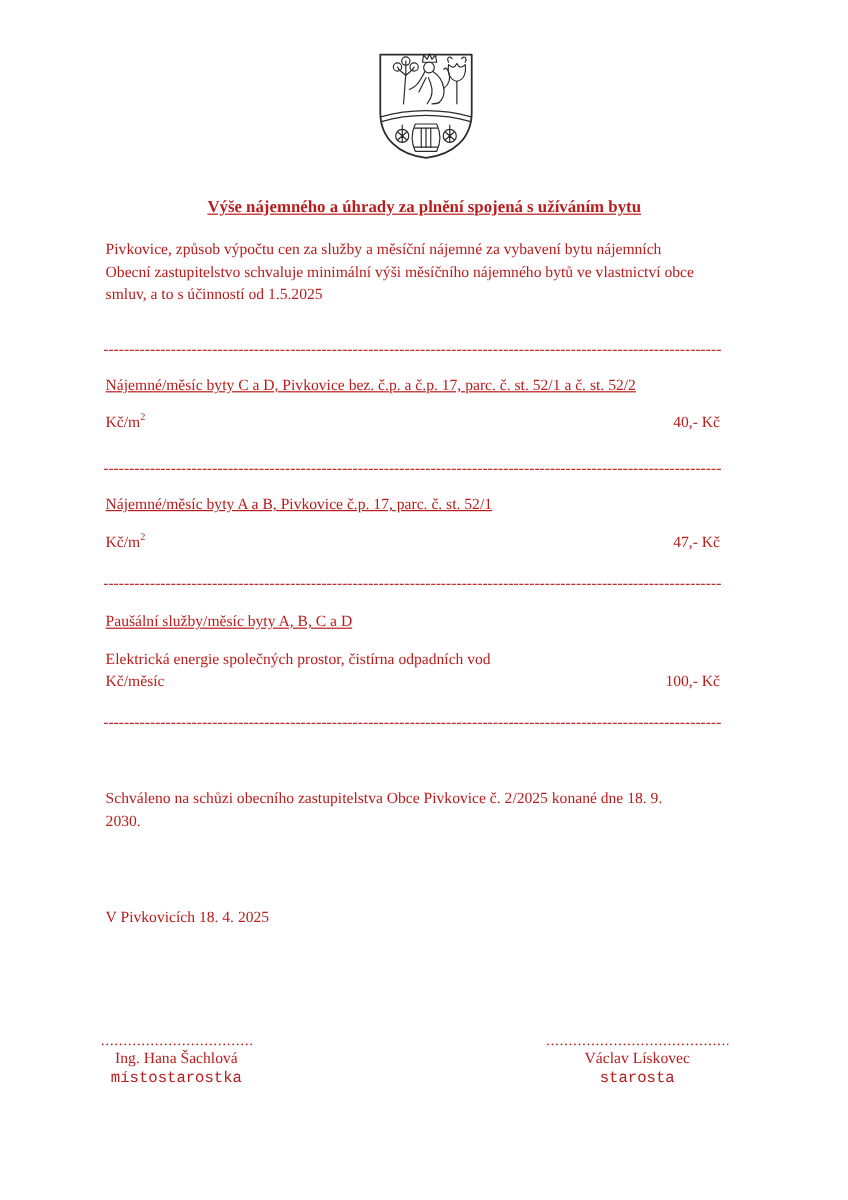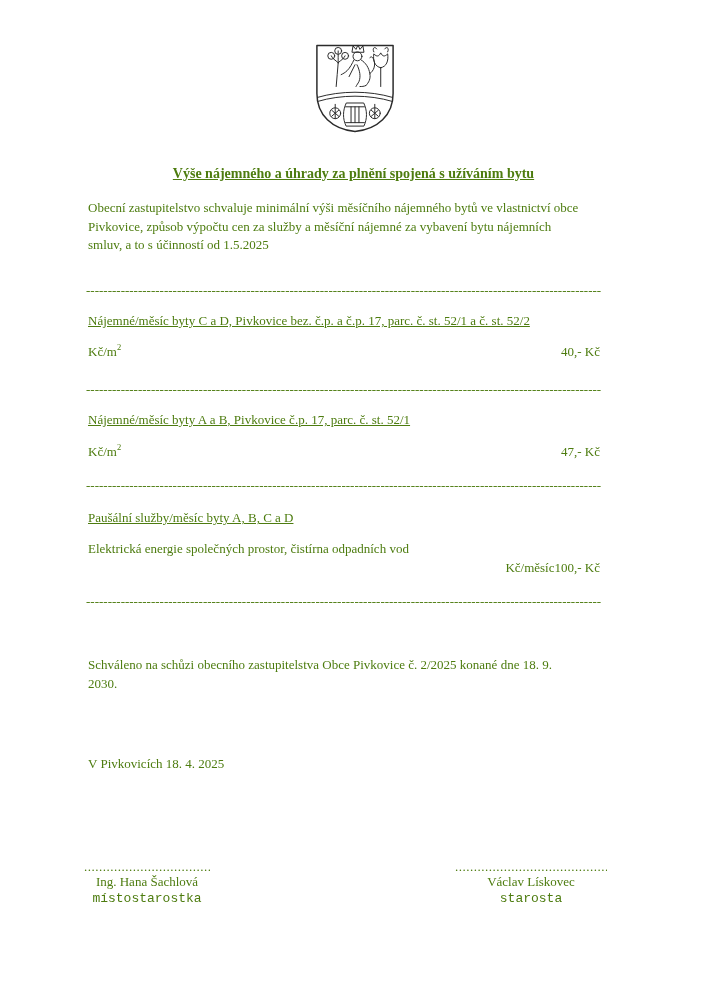--- a/index.html
+++ b/index.html
@@ -3,21 +3,21 @@
 <meta charset="utf-8">
 <style>
   html, body { margin: 0; padding: 0; background: #ffffff; }
   .page {
     position: relative;
     width: 707px;
     height: 1000px;
     background: #ffffff;
     font-family: "Liberation Serif", "DejaVu Serif", serif;
     font-size: 13px;
-    color: #4d7c0f;
+    color: #b91c1c;
     overflow: hidden;
   }
   .emblem {
     position: absolute;
     left: 311px;
     top: 41px;
     width: 88px;
     height: 95px;
   }
   .doc-title {
@@ -62,21 +62,21 @@
   .rate-row {
     position: absolute;
     left: 88px;
     width: 512px;
     display: flex;
     justify-content: space-between;
     align-items: baseline;
   }
   .row-1 { top: 344px; }
   .row-2 { top: 444px; }
-  .row-3 { top: 560px; justify-content: flex-end; }
+  .row-3 { top: 560px; }
   .rate-row sup {
     font-size: 8.5px;
     position: relative;
     top: -1px;
     line-height: 0;
   }
   .sec-desc {
     position: absolute;
     left: 88px;
     top: 541px;
@@ -148,22 +148,22 @@
 
     <circle cx="24" cy="73" r="5.5"></circle>
     <path d="M20.5,70 L27.5,76 M20.5,76 L27.5,70 M24,67.5 V78.5 M24,67 V64"></path>
     <circle cx="64" cy="73" r="5.5"></circle>
     <path d="M60.5,70 L67.5,76 M60.5,76 L67.5,70 M64,67.5 V78.5 M64,67 V64"></path>
   </svg>
 
   <h1 class="doc-title">Výše nájemného a úhrady za plnění spojená s užíváním bytu</h1>
 
   <div class="intro">
+    <div>Pivkovice, způsob výpočtu cen za služby a měsíční nájemné za vybavení bytu nájemních</div>
     <div>Obecní zastupitelstvo schvaluje minimální výši měsíčního nájemného bytů ve vlastnictví obce</div>
-    <div>Pivkovice, způsob výpočtu cen za služby a měsíční nájemné za vybavení bytu nájemních</div>
     <div>smluv, a to s účinností od 1.5.2025</div>
   </div>
 
   <div class="sep sep-1">-----------------------------------------------------------------------------------------------------------------------------</div>
 
   <div class="sec-heading head-1">Nájemné/měsíc byty C a D, Pivkovice bez. č.p. a č.p. 17, parc. č. st. 52/1 a č. st. 52/2</div>
   <div class="rate-row row-1">
     <span><span>Kč/m</span><sup>2</sup></span>
     <span>40,- Kč</span>
   </div>

